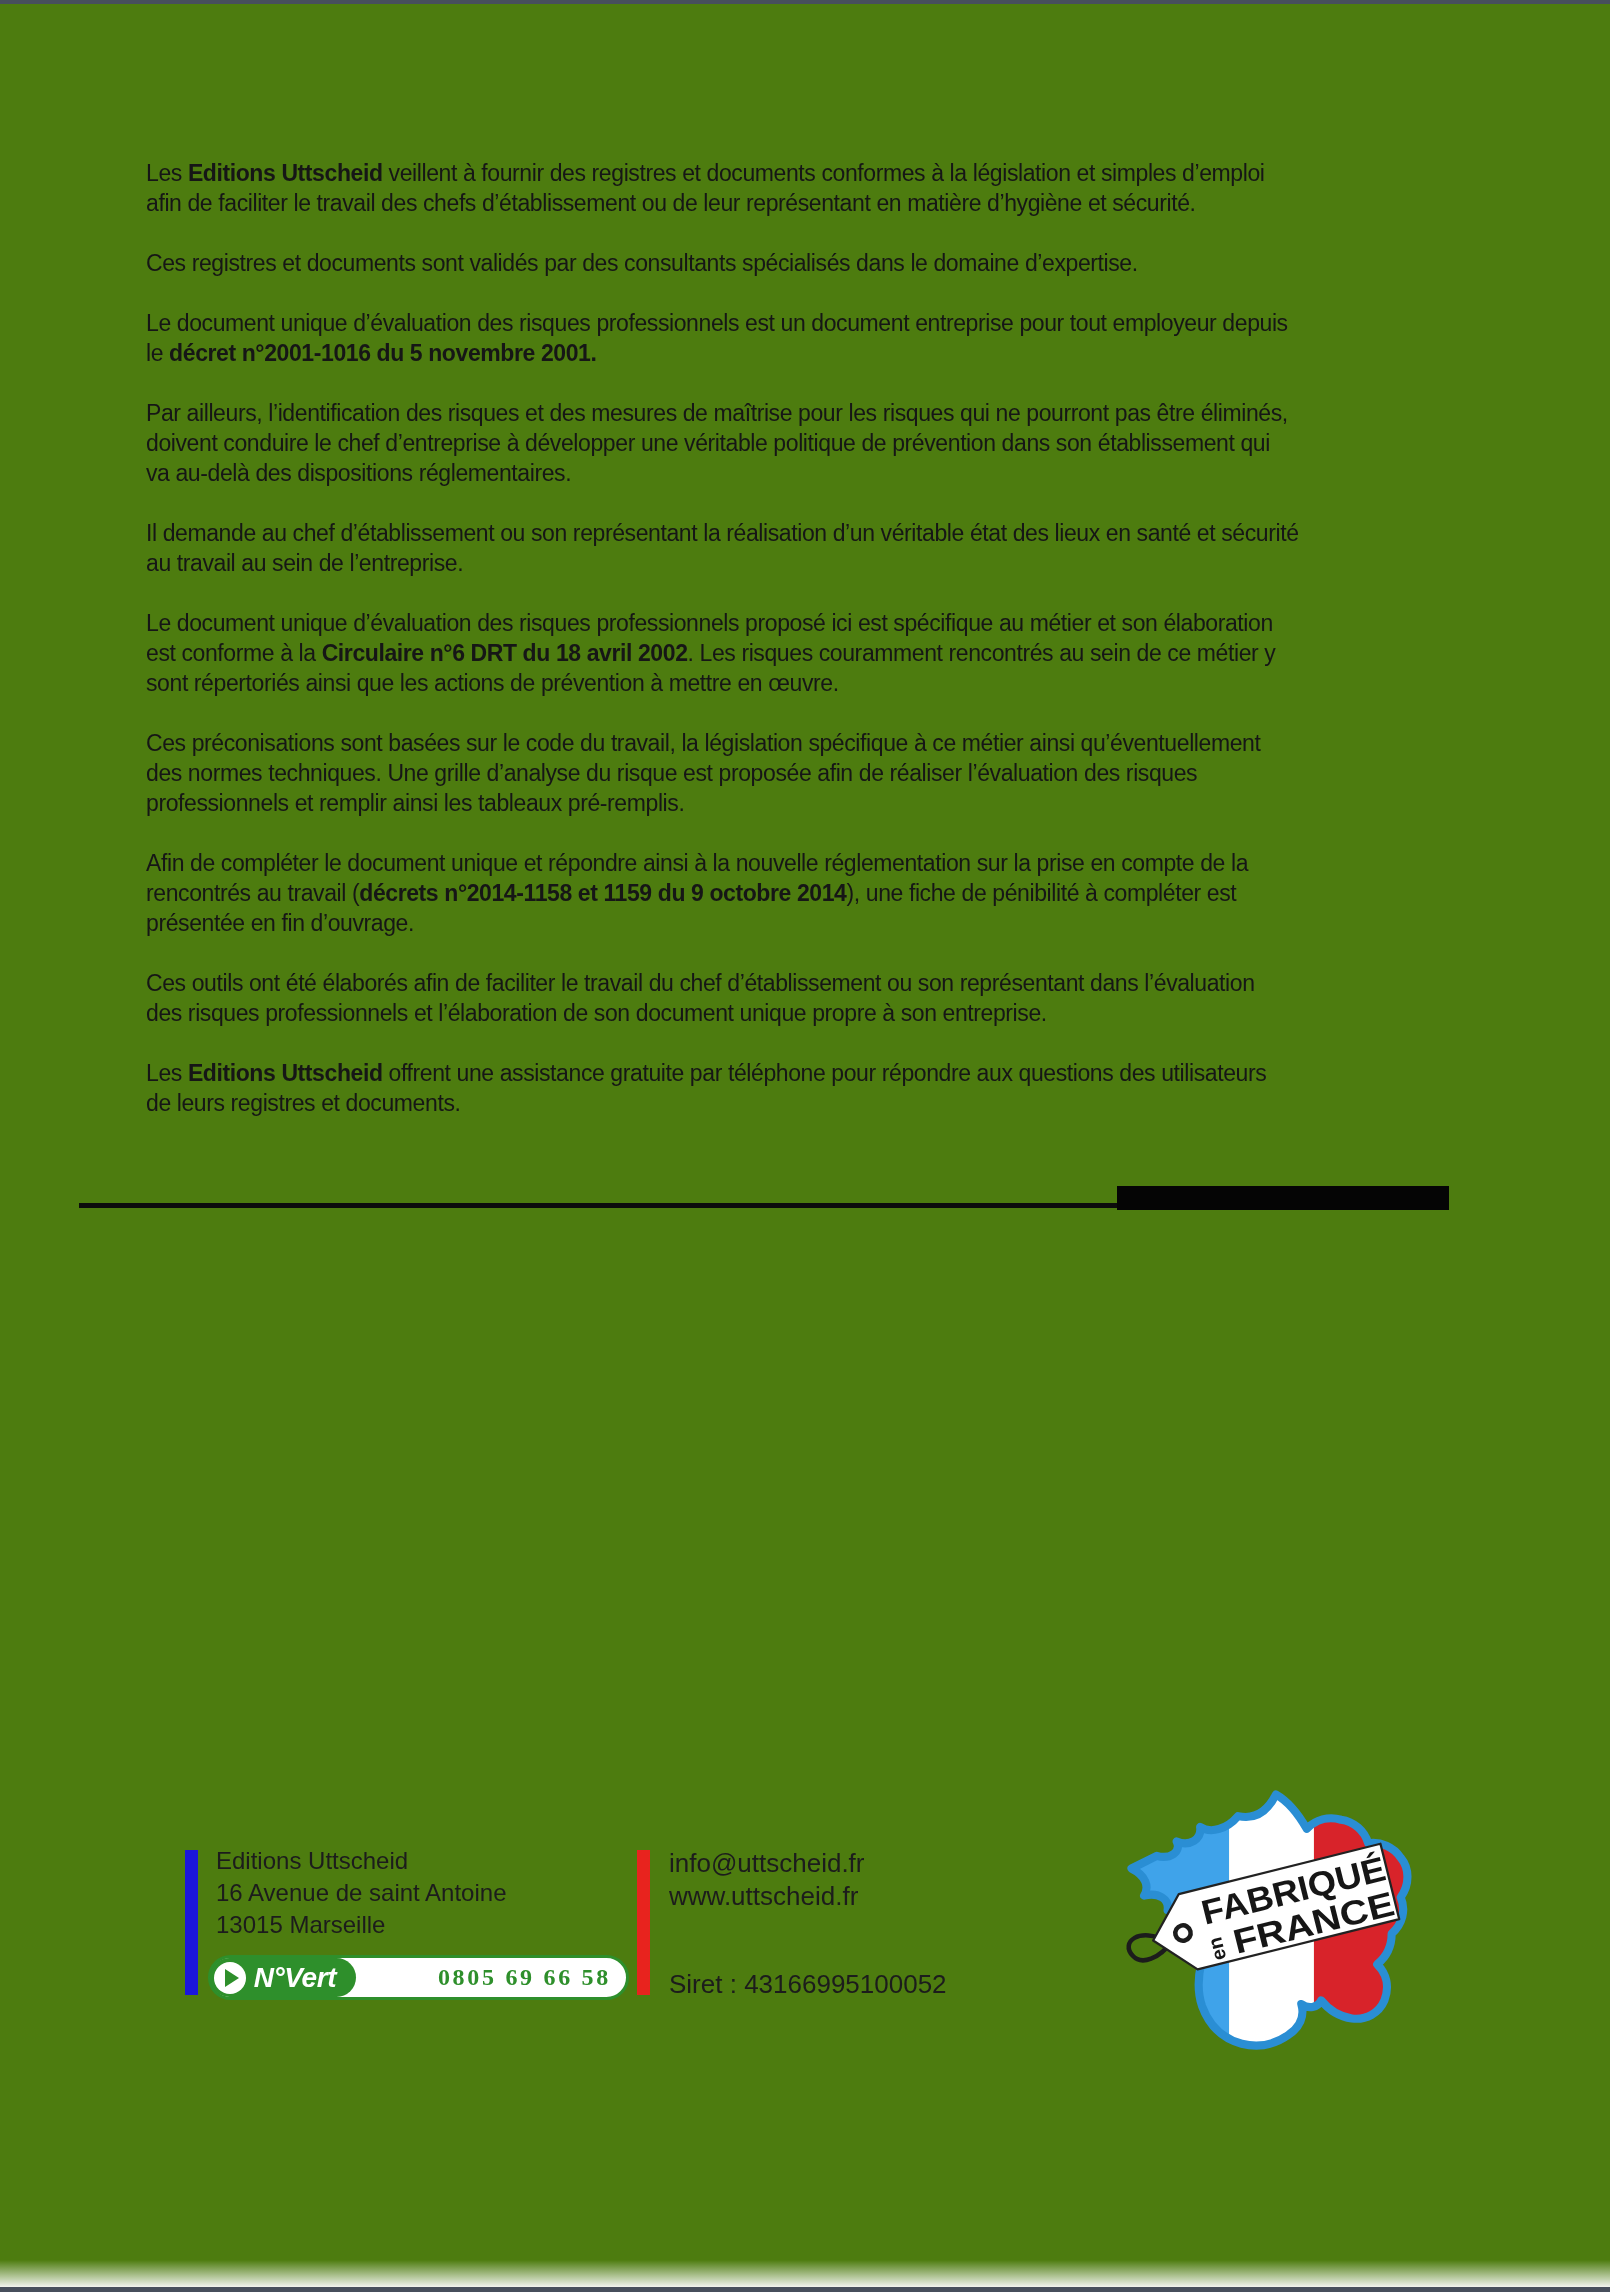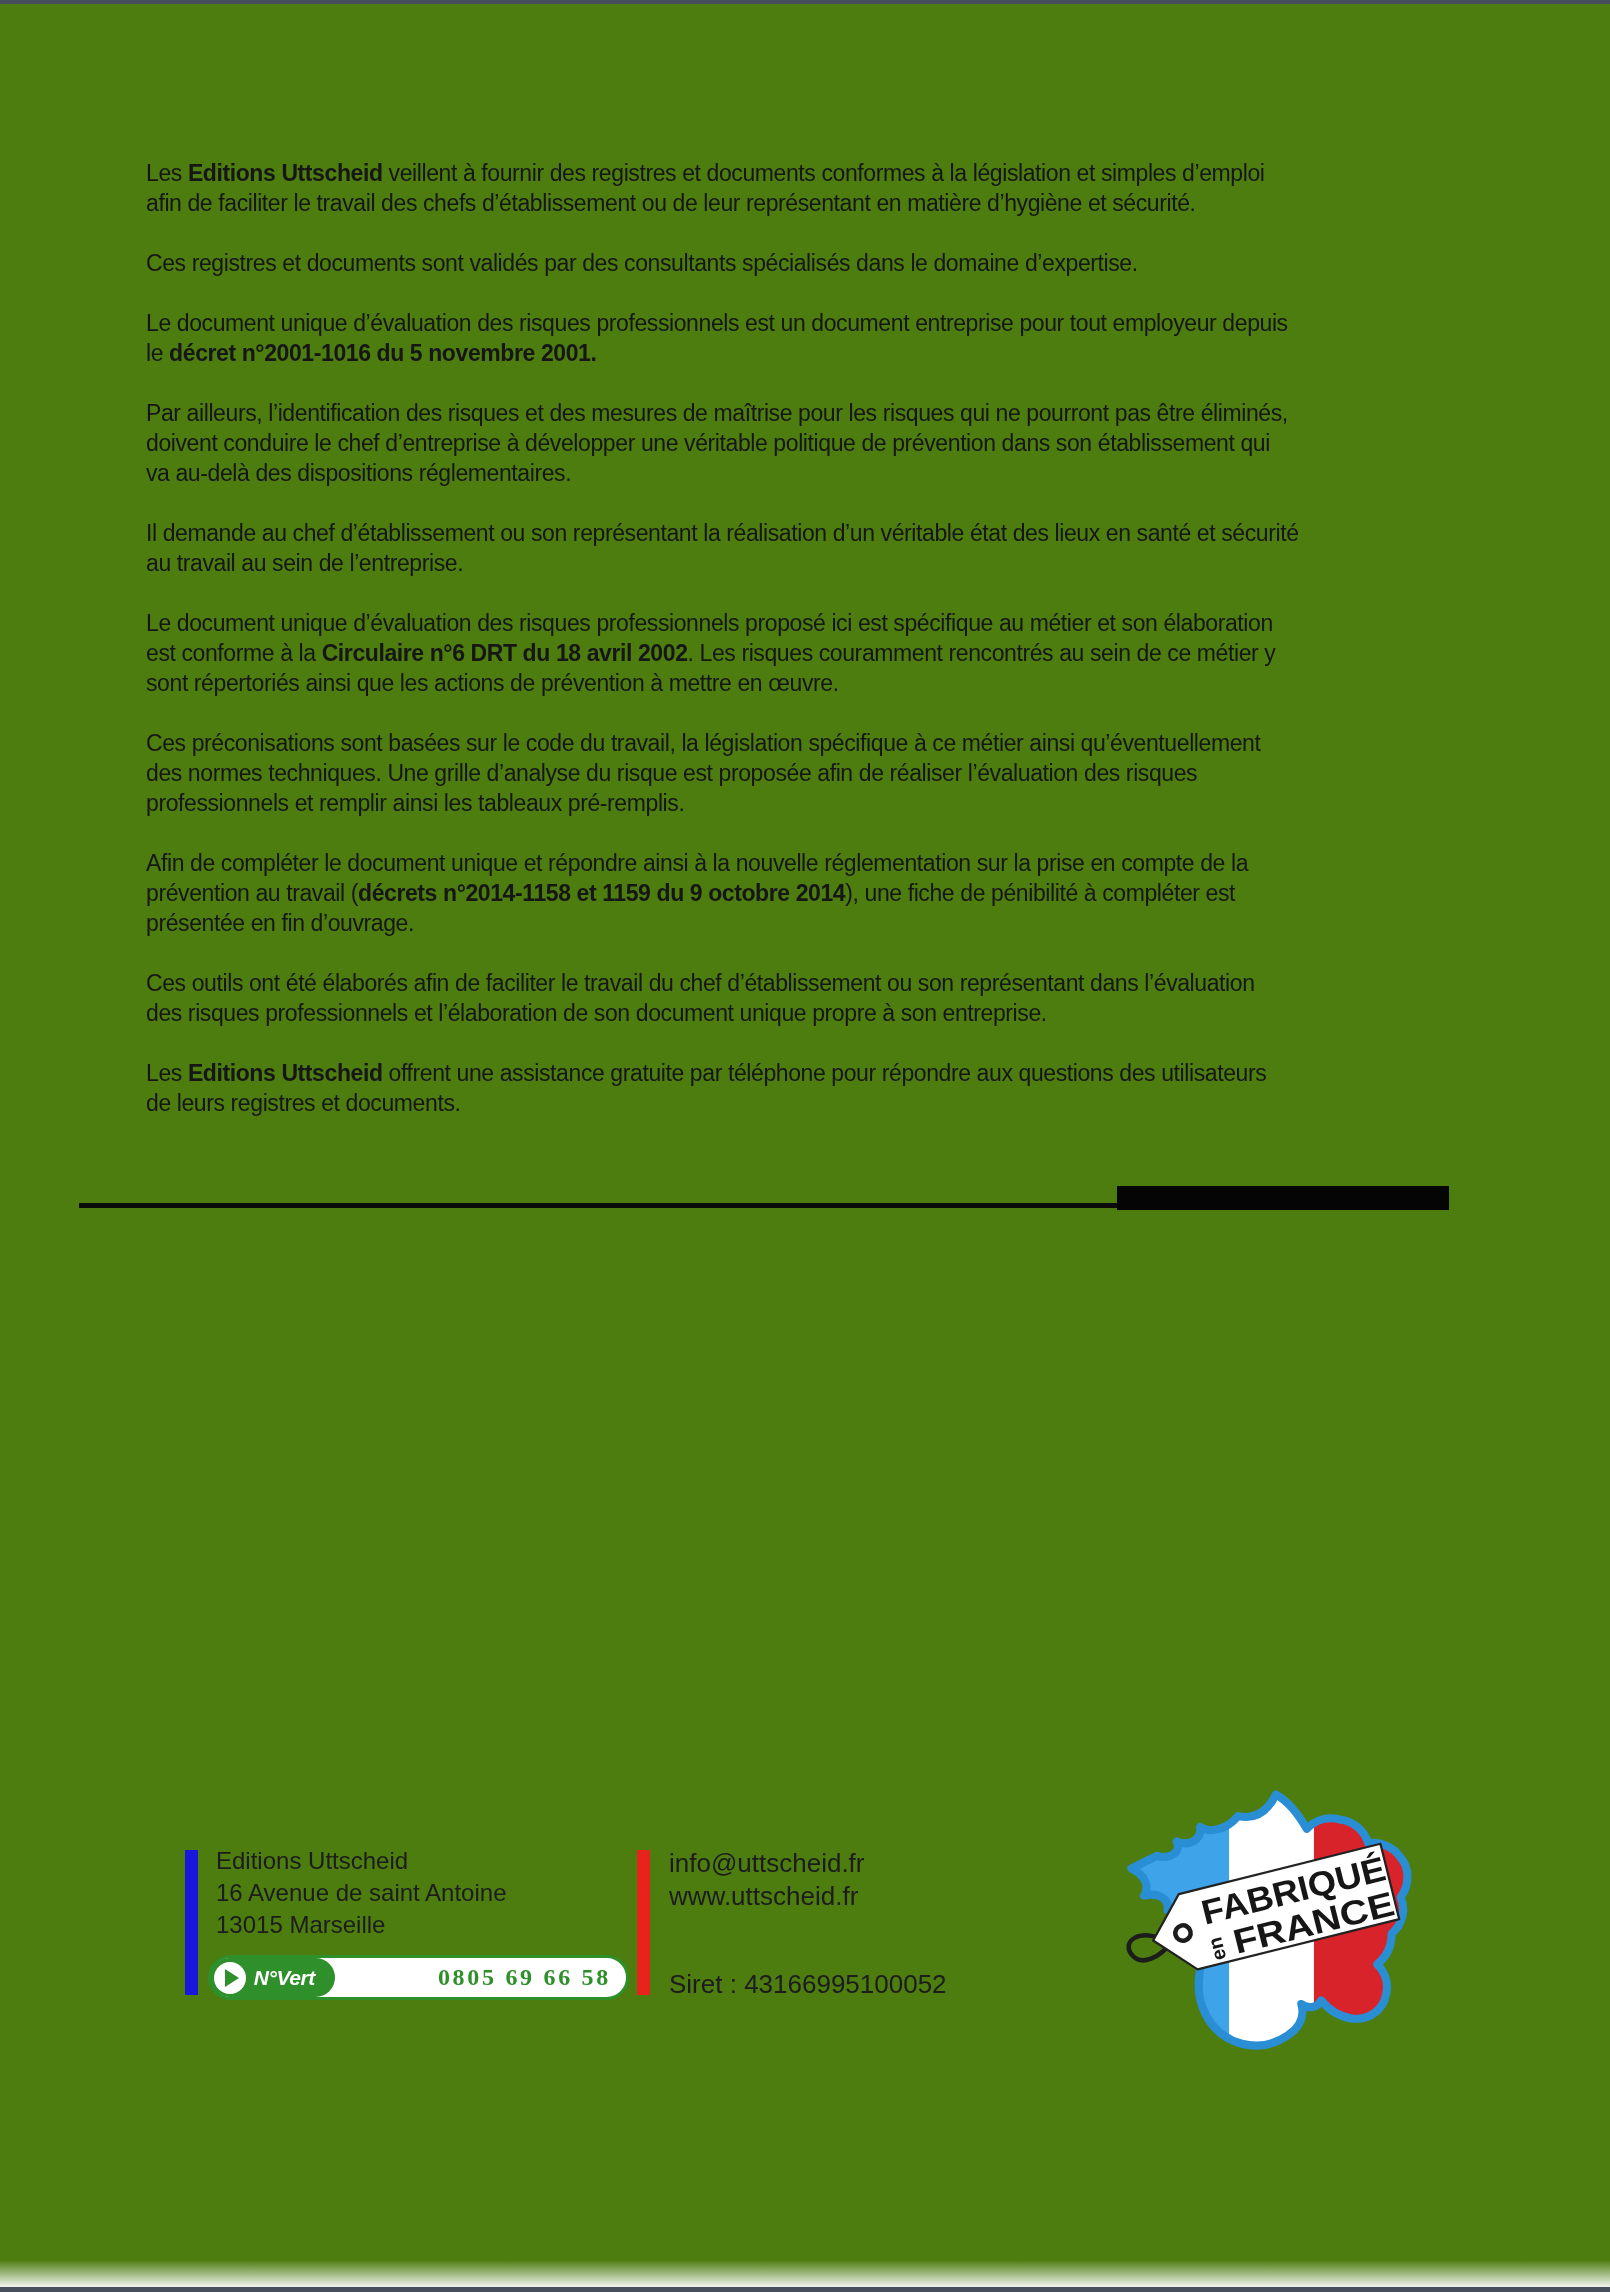--- a/index.html
+++ b/index.html
@@ -44,21 +44,21 @@
   .nvert-circle{
     width:32px;height:32px;border-radius:50%;background:#ffffff;
     display:flex;align-items:center;justify-content:center;flex:0 0 auto;
   }
   .nvert-tri{
     width:0;height:0;margin-left:3.6px;
     border-top:9px solid transparent;border-bottom:9px solid transparent;
     border-left:14.3px solid;
   }
   .nvert-label{
-    color:#ffffff;font-weight:700;font-style:italic;font-size:21px;letter-spacing:-0.4px;
+    color:#ffffff;font-weight:700;font-style:italic;font-size:28px;letter-spacing:-0.4px;
     padding-right:5.4px;white-space:nowrap;
   }
   .nvert-number{
     flex:1;text-align:right;
     font-family:"Liberation Serif",serif;font-weight:700;font-size:24px;
     letter-spacing:2.7px;white-space:nowrap;padding-right:15px;
   }
   
   .france{position:absolute;left:1121px;top:1789px;width:301px;height:262px;}
   .tag-text{font-family:"Liberation Sans",sans-serif;font-weight:700;fill:#161616;}
@@ -71,21 +71,21 @@
   <div class="edge-strip-top" style="background: rgb(71, 79, 92);"></div>
 
   <div class="content">
       <p><span>Les </span><span class="b">Editions Uttscheid</span><span> veillent à fournir des registres et documents conformes à la législation et simples d’emploi</span><br><span>afin de faciliter le travail des chefs d’établissement ou de leur représentant en matière d’hygiène et sécurité.</span></p>
       <p><span>Ces registres et documents sont validés par des consultants spécialisés dans le domaine d’expertise.</span></p>
       <p><span>Le document unique d’évaluation des risques professionnels est un document entreprise pour tout employeur depuis</span><br><span>le </span><span class="b">décret n°2001-1016 du 5 novembre 2001.</span></p>
       <p><span>Par ailleurs, l’identification des risques et des mesures de maîtrise pour les risques qui ne pourront pas être éliminés,</span><br><span>doivent conduire le chef d’entreprise à développer une véritable politique de prévention dans son établissement qui</span><br><span>va au-delà des dispositions réglementaires.</span></p>
       <p><span>Il demande au chef d’établissement ou son représentant la réalisation d’un véritable état des lieux en santé et sécurité</span><br><span>au travail au sein de l’entreprise.</span></p>
       <p><span>Le document unique d’évaluation des risques professionnels proposé ici est spécifique au métier et son élaboration</span><br><span>est conforme à la </span><span class="b">Circulaire n°6 DRT du 18 avril 2002</span><span>. Les risques couramment rencontrés au sein de ce métier y</span><br><span>sont répertoriés ainsi que les actions de prévention  à mettre en œuvre.</span></p>
       <p><span>Ces préconisations sont basées sur le code du travail, la législation spécifique à ce métier ainsi qu’éventuellement</span><br><span>des normes techniques. Une grille d’analyse du risque est proposée afin de réaliser l’évaluation des risques</span><br><span>professionnels et remplir ainsi les tableaux pré-remplis.</span></p>
-      <p><span>Afin de compléter le document unique et répondre ainsi à la nouvelle réglementation  sur la prise en compte de la</span><br><span>prévention au travail (</span><span class="b">décrets n°2014-1158 et 1159 du 9 octobre 2014</span><span>), une fiche de pénibilité à compléter est</span><br><span>présentée en fin d’ouvrage.</span></p>
+      <p><span>Afin de compléter le document unique et répondre ainsi à la nouvelle réglementation  sur la prise en compte de la</span><br><span>rencontrés au travail (</span><span class="b">décrets n°2014-1158 et 1159 du 9 octobre 2014</span><span>), une fiche de pénibilité à compléter est</span><br><span>présentée en fin d’ouvrage.</span></p>
       <p><span>Ces outils ont été élaborés afin de faciliter le travail du chef d’établissement ou son représentant dans l’évaluation</span><br><span>des risques professionnels et l’élaboration de son document unique propre à son entreprise.</span></p>
       <p><span>Les </span><span class="b">Editions Uttscheid</span><span> offrent une assistance gratuite par téléphone pour répondre aux questions des utilisateurs</span><br><span>de leurs registres et documents.</span></p>
     </div>
 
   <div class="divider-line" style="background: rgb(12, 12, 12);"></div>
   <div class="divider-bar" style="background: rgb(5, 5, 5);"></div>
 
   <div class="accent-bar bar-blue" style="background: rgb(26, 22, 220);"></div>
 
   <div class="address">

